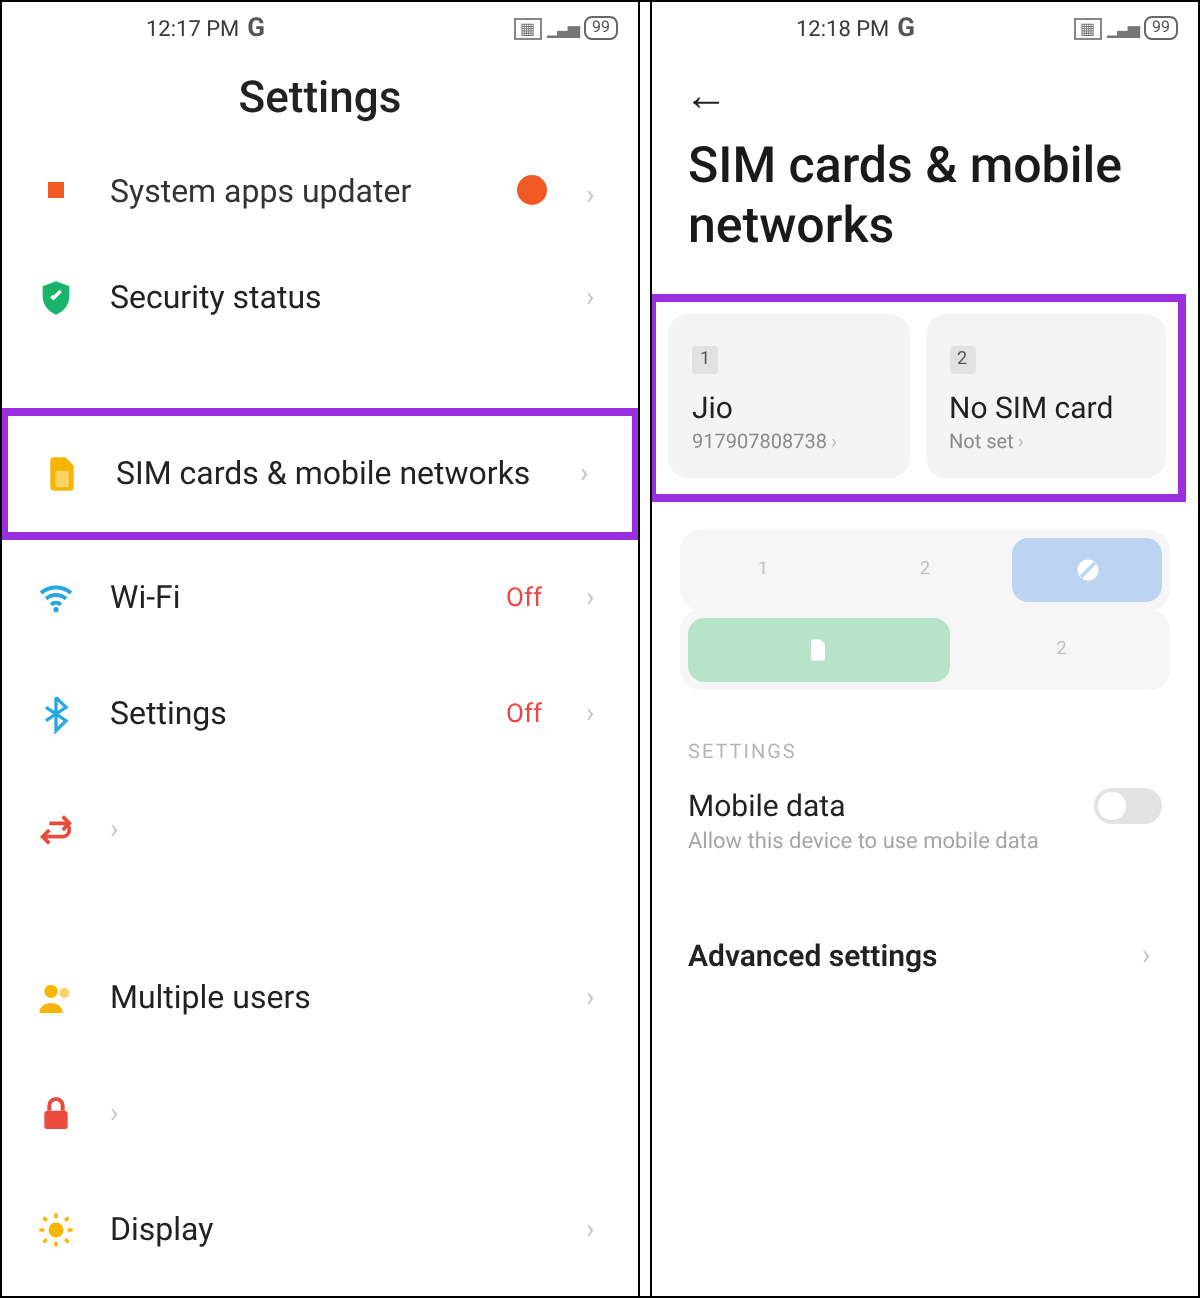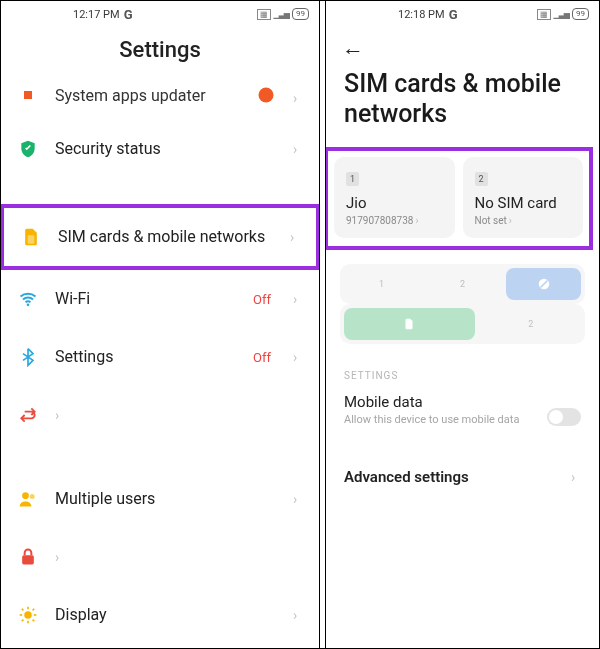--- a/index.html
+++ b/index.html
@@ -47,21 +47,21 @@
 
   .faded-section { opacity: 0.75; padding: 6px 14px 4px 14px; }
   .section-label { font-size: 13px; color: #b0b0b0; margin: 10px 4px 8px 4px; }
   .pillbar { display: flex; gap: 6px; background: #f4f4f4; border-radius: 10px; padding: 4px; height: 40px; }
   .pill { flex: 1; border-radius: 8px; display: flex; align-items: center; justify-content: center; font-size: 9px; color: #aaa; }
   .pill.blue  { background: #a8c5ee; color: #fff; }
   .pill.green { background: #9fdcb8; color: #fff; }
   .pill .dot-icon { width: 14px; height: 14px; }
 
   .settings-header { font-size: 10px; letter-spacing: 1px; color: #b5b5b5; padding: 22px 18px 6px 18px; }
-  .setting-row { display: flex; align-items: flex-end; padding: 6px 18px 18px 18px; gap: 10px; }
+  .setting-row { display: flex; align-items: flex-start; padding: 6px 18px 18px 18px; gap: 10px; }
   .setting-main { flex: 1; }
   .setting-title { font-size: 15px; color: #222; }
   .setting-sub   { font-size: 11px; color: #a5a5a5; margin-top: 2px; }
   .toggle-off { width: 34px; height: 18px; border-radius: 10px; background: #e3e3e3; position: relative; }
   .toggle-off::after { content: ""; position: absolute; left: 2px; top: 2px; width: 14px; height: 14px; background: #fff; border-radius: 50%; }
 
   .adv-row { display: flex; align-items: center; padding: 24px 18px 10px 18px; }
   .adv-row .label { flex: 1; font-size: 15px; font-weight: 600; color: #222; }
 
   

